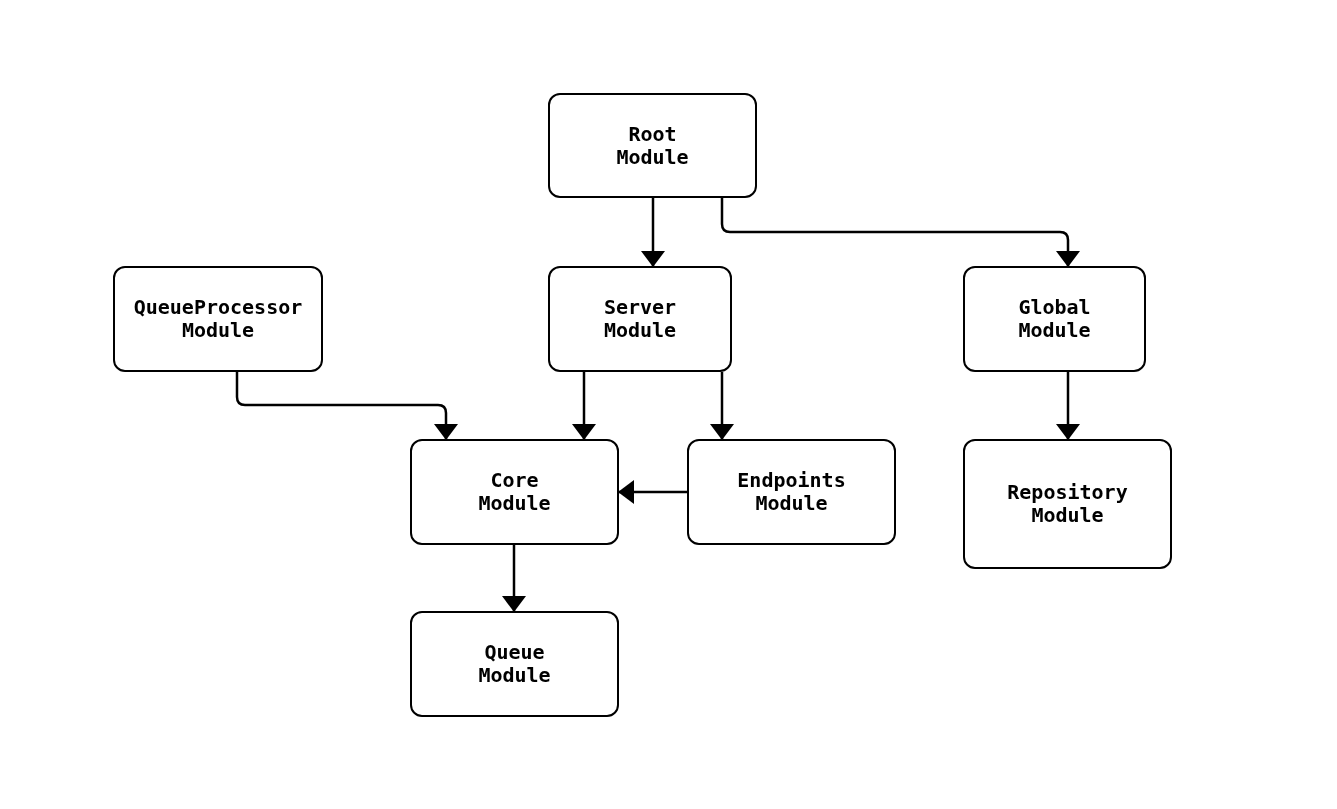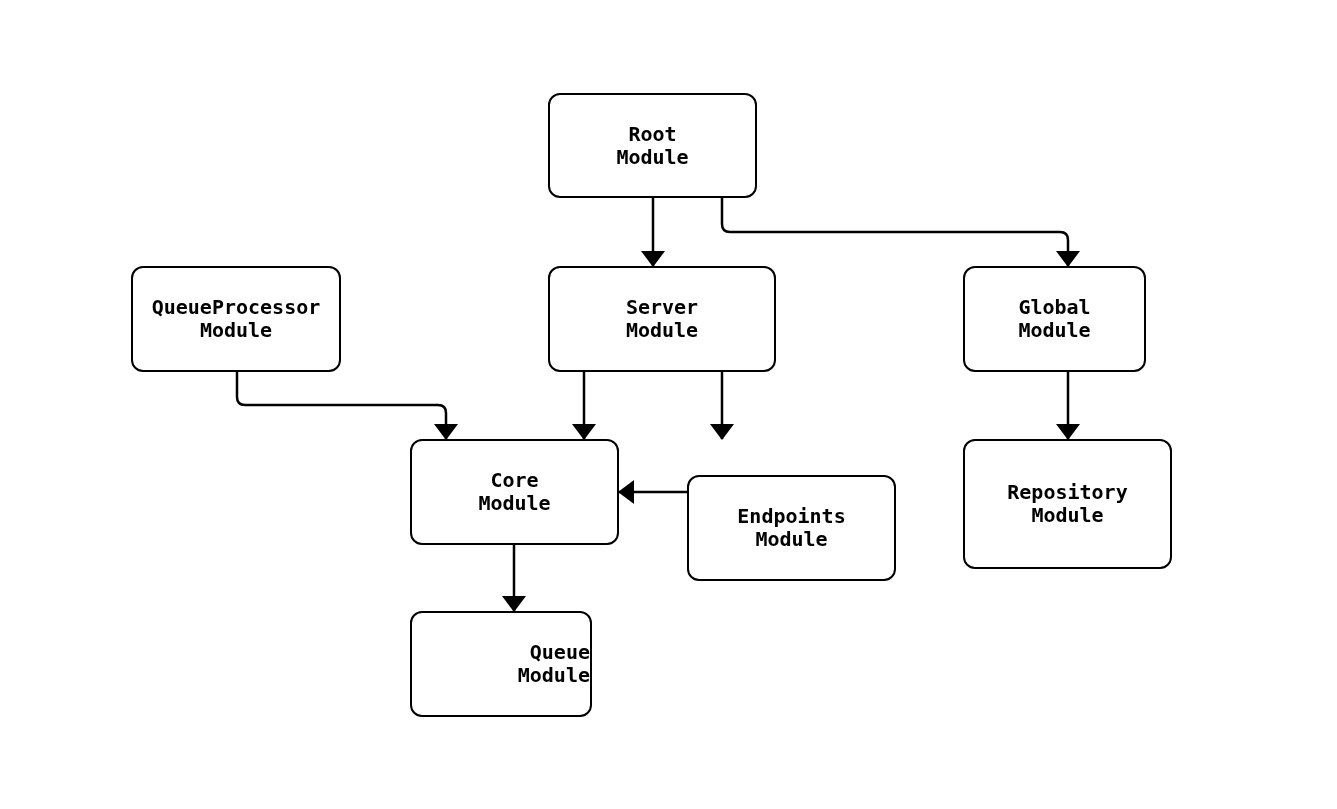--- a/index.html
+++ b/index.html
@@ -69,42 +69,42 @@
         <path d="M687,492 L619,492" class="edge-path" marker-end="url(#arrowhead)"></path>
         <path d="M1068,372 L1068,439" class="edge-path" marker-end="url(#arrowhead)"></path>
         <path d="M514,545 L514,611" class="edge-path" marker-end="url(#arrowhead)"></path>
       </g>
   </svg>
 
   <div class="node" style="left: 548px; top: 93px; width: 209px; height: 105px;">
     <span>Root</span>
     <span>Module</span>
   </div>
-  <div class="node" style="left: 131px; top: 266px; width: 210px; height: 106px;">
+  <div class="node" style="left: 113px; top: 266px; width: 210px; height: 106px;">
     <span>QueueProcessor</span>
     <span>Module</span>
   </div>
-  <div class="node" style="left: 548px; top: 266px; width: 228px; height: 106px;">
+  <div class="node" style="left: 548px; top: 266px; width: 184px; height: 106px;">
     <span>Server</span>
     <span>Module</span>
   </div>
   <div class="node" style="left: 963px; top: 266px; width: 183px; height: 106px;">
     <span>Global</span>
     <span>Module</span>
   </div>
   <div class="node" style="left: 410px; top: 439px; width: 209px; height: 106px;">
     <span>Core</span>
     <span>Module</span>
   </div>
-  <div class="node" style="left: 687px; top: 439px; width: 209px; height: 106px; margin-top: 36px;">
+  <div class="node" style="left: 687px; top: 439px; width: 209px; height: 106px;">
     <span>Endpoints</span>
     <span>Module</span>
   </div>
   <div class="node" style="left: 963px; top: 439px; width: 209px; height: 130px;">
     <span>Repository</span>
     <span>Module</span>
   </div>
-  <div class="node" style="left: 410px; top: 611px; width: 182px; height: 106px; align-items: flex-end;">
+  <div class="node" style="left: 410px; top: 611px; width: 209px; height: 106px;">
     <span>Queue</span>
     <span>Module</span>
   </div>
 
 </div>
 
 </body></html>

